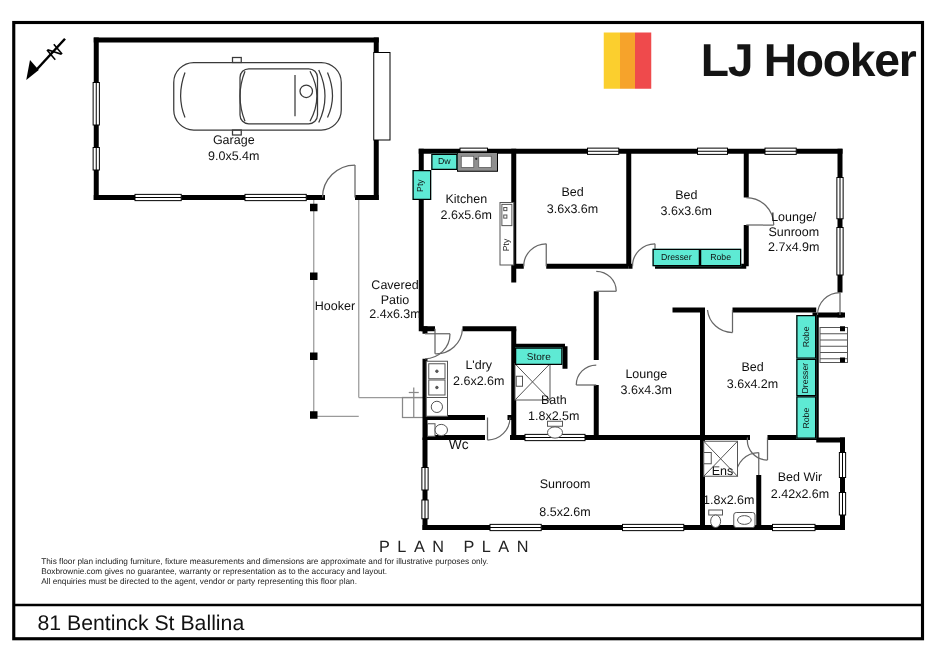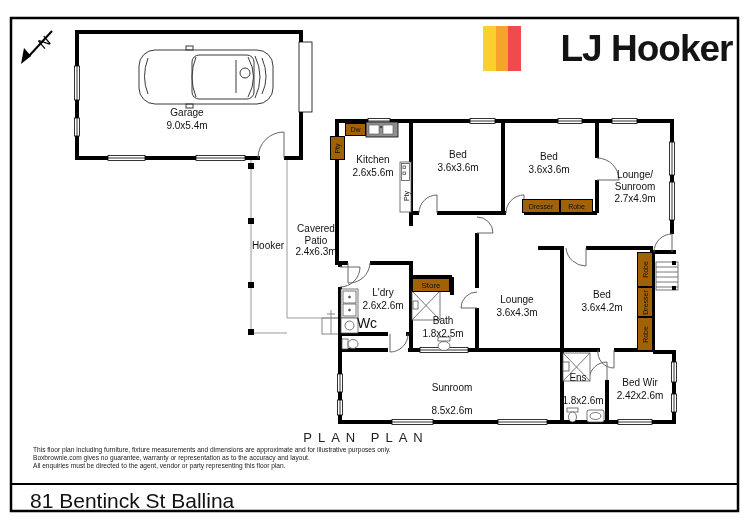--- a/index.html
+++ b/index.html
@@ -3,32 +3,32 @@
 <meta charset="utf-8">
 <style>
   html,body{margin:0;padding:0;background:#fff;}
   .page{position:relative;width:750px;height:530px;background:#fff;overflow:hidden;
         font-family:"Liberation Sans",sans-serif;}
   .plan-svg{position:absolute;left:0;top:0;}
   .lbl{position:absolute;transform:translate(-50%,-50%);font-size:10px;color:#111;
        white-space:nowrap;text-align:left;line-height:1;}
   .rot{position:absolute;transform:translate(-50%,-50%) rotate(-90deg);font-size:7px;
        color:#111;white-space:nowrap;line-height:1;}
-  .box{position:absolute;border:1px solid #000;background:#a16207;display:flex;align-items:center;
+  .box{position:absolute;border:1px solid #000;background:#5eead4;display:flex;align-items:center;
        justify-content:center;font-size:7px;color:#111;box-sizing:border-box;overflow:hidden;}
   .box .vtext{transform:rotate(-90deg);white-space:nowrap;}
   .logo{position:absolute;left:483px;top:26px;display:flex;align-items:flex-start;gap:29px;}
   .stripes{display:flex;height:45px;}
   .stripe{width:12.5px;height:45px;}
   .brand{font-size:37px;font-weight:bold;color:#141414;margin-left:11px;line-height:45px;
          letter-spacing:-1px;white-space:nowrap;}
   .plan-heading{position:absolute;transform:translate(-50%,-50%);font-size:13px;color:#222;
        letter-spacing:6px;white-space:nowrap;}
   .disclaimer{position:absolute;left:33px;top:446px;font-size:6.6px;line-height:8.2px;color:#222;}
-  .address{position:absolute;left:30px;top:489px;font-size:21px;color:#111;white-space:nowrap;}
+  .address{position:absolute;left:30px;top:489px;font-size:17px;color:#111;white-space:nowrap;}
   .north-n{position:absolute;left:44px;top:42px;transform:translate(-50%,-50%) rotate(-40deg);
        font-size:15px;color:#000;}
 </style>
 </head>
 <body>
 
 <div class="page">
 
   <svg class="plan-svg" width="750" height="530" viewBox="0 0 750 530">
 
@@ -326,21 +326,21 @@
   <div class="lbl" style="left:316px;top:252px">2.4x6.3m</div>
 
   <div class="lbl" style="left:268px;top:246px">Hooker</div>
 
   <div class="lbl" style="left:383px;top:293px">L'dry</div>
   <div class="lbl" style="left:383px;top:306px">2.6x2.6m</div>
 
   <div class="lbl" style="left:443px;top:321px">Bath</div>
   <div class="lbl" style="left:443px;top:334px">1.8x2.5m</div>
 
-  <div class="lbl" style="left:367px;top:323px;font-size:14px">Wc</div>
+  <div class="lbl" style="left:367px;top:357px;font-size:11px">Wc</div>
 
   <div class="lbl" style="left:517px;top:300px">Lounge</div>
   <div class="lbl" style="left:517px;top:313px">3.6x4.3m</div>
 
   <div class="lbl" style="left:602px;top:295px">Bed</div>
   <div class="lbl" style="left:602px;top:308px">3.6x4.2m</div>
 
   <div class="lbl" style="left:640px;top:383px">Bed Wir</div>
   <div class="lbl" style="left:640px;top:396px">2.42x2.6m</div>
 

